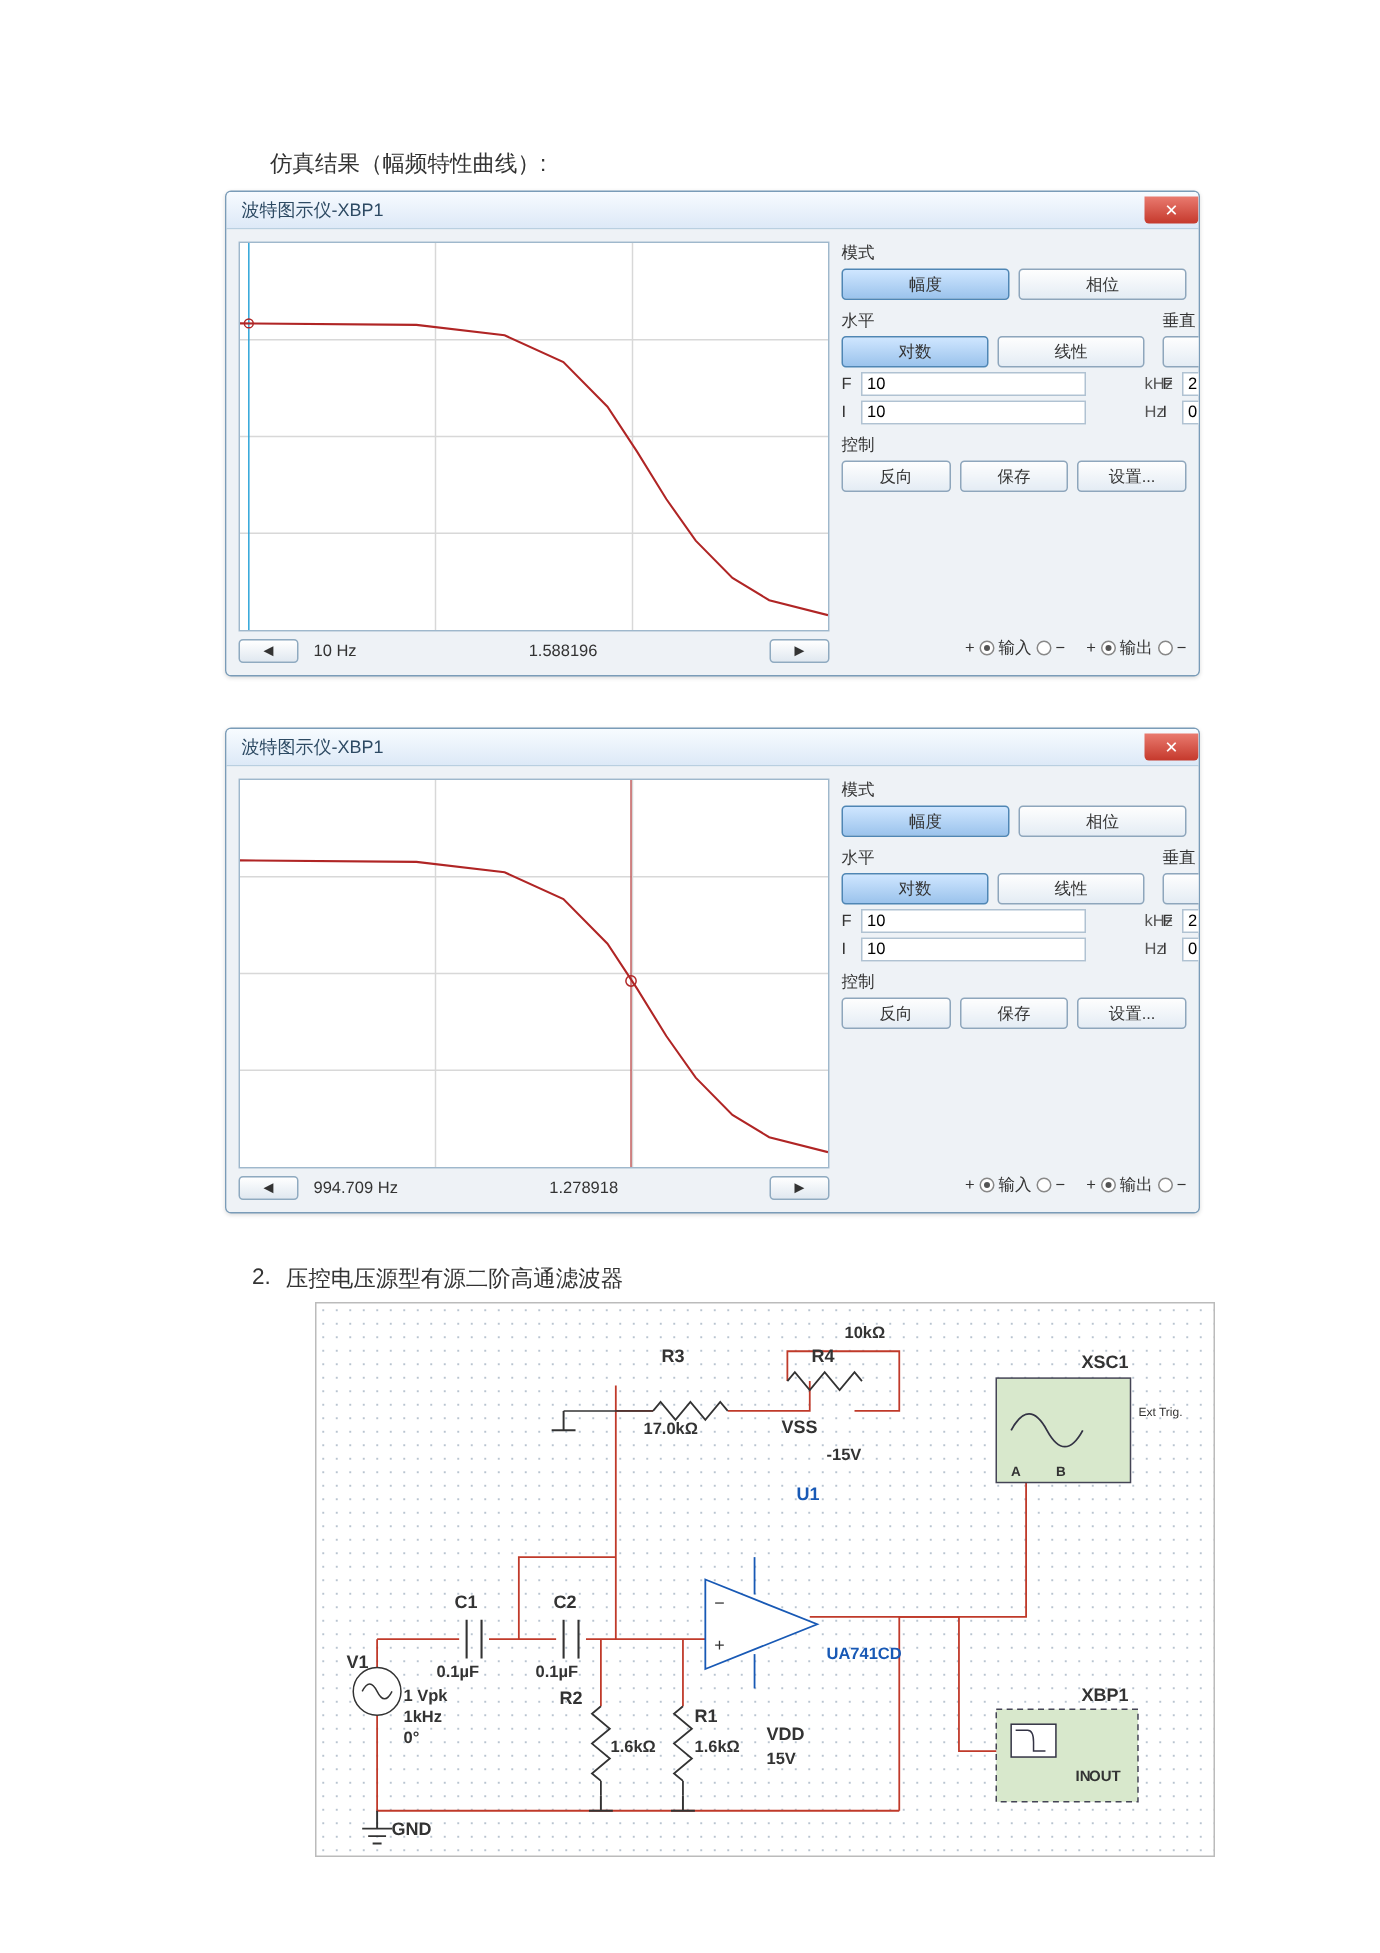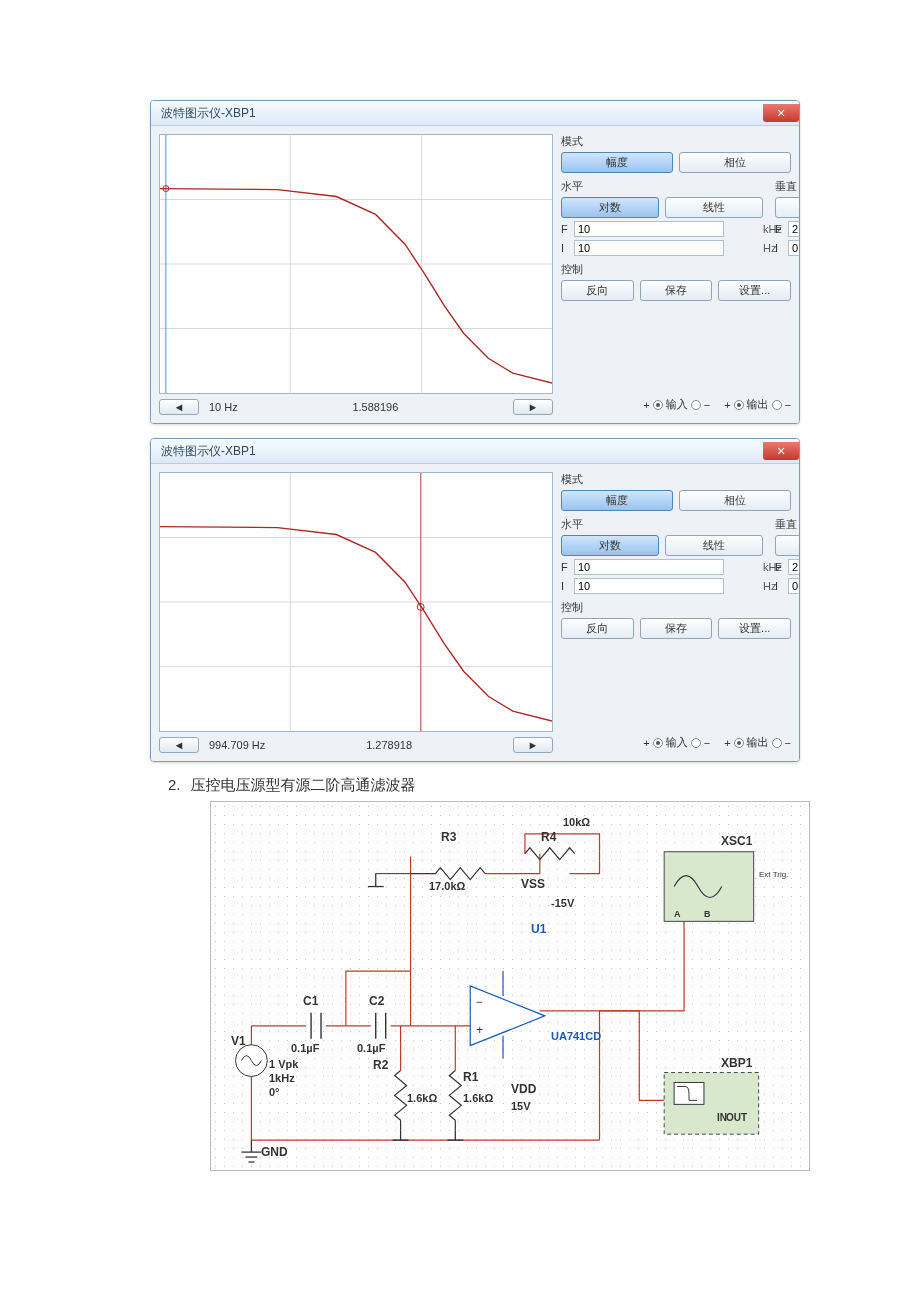--- a/index.html
+++ b/index.html
@@ -1,20 +1,20 @@
 <!DOCTYPE html>
 <html><head>
 <meta charset="utf-8">
 <style>
   * { box-sizing: border-box; margin: 0; padding: 0; }
   body { font-family: "Microsoft YaHei", SimSun, sans-serif; background: #fff; width: 920px; font-size: 13px; color: #333; }
   .page { padding: 100px 120px 40px 150px; }
   .caption { font-size: 15px; margin-bottom: 8px; margin-left: 30px; }
   .window {
-    border: 1px solid #7a9cb8; border-radius: 4px; margin-bottom: 14px;
+    border: 1px solid #7a9cb8; border-radius: 4px; margin-bottom: 34px;
     box-shadow: 0 1px 3px rgba(0,0,0,0.15); overflow: hidden; background:#fff;
   }
   .titlebar {
     background: linear-gradient(#f7fbff, #dde9f7);
     display: flex; align-items: center; justify-content: space-between;
     padding: 3px 0 3px 10px; font-size: 12px; color: #2d4a63;
     border-bottom: 1px solid #b9cfe0;
   }
   .winbtns { display:flex; }
   .winbtn {
@@ -66,20 +66,21 @@
     background-size: 9px 9px;
   }
   .circuit svg { position:absolute; inset:0; width:100%; height:100%; }
   .clabel { position:absolute; font-size:12px; font-weight:bold; }
   .cval { position:absolute; font-size:11px; font-weight:bold;}
 </style>
 </head>
 <body>
 <div class="page">
 
+<div class="caption">仿真结果（幅频特性曲线）:</div>
 
 <div class="window">
   <div class="titlebar">
     <span>波特图示仪-XBP1</span>
     <div class="winbtns">
       <div class="winbtn close">✕</div>
     </div>
   </div>
   <div class="body">
     <div class="plot-wrap">

